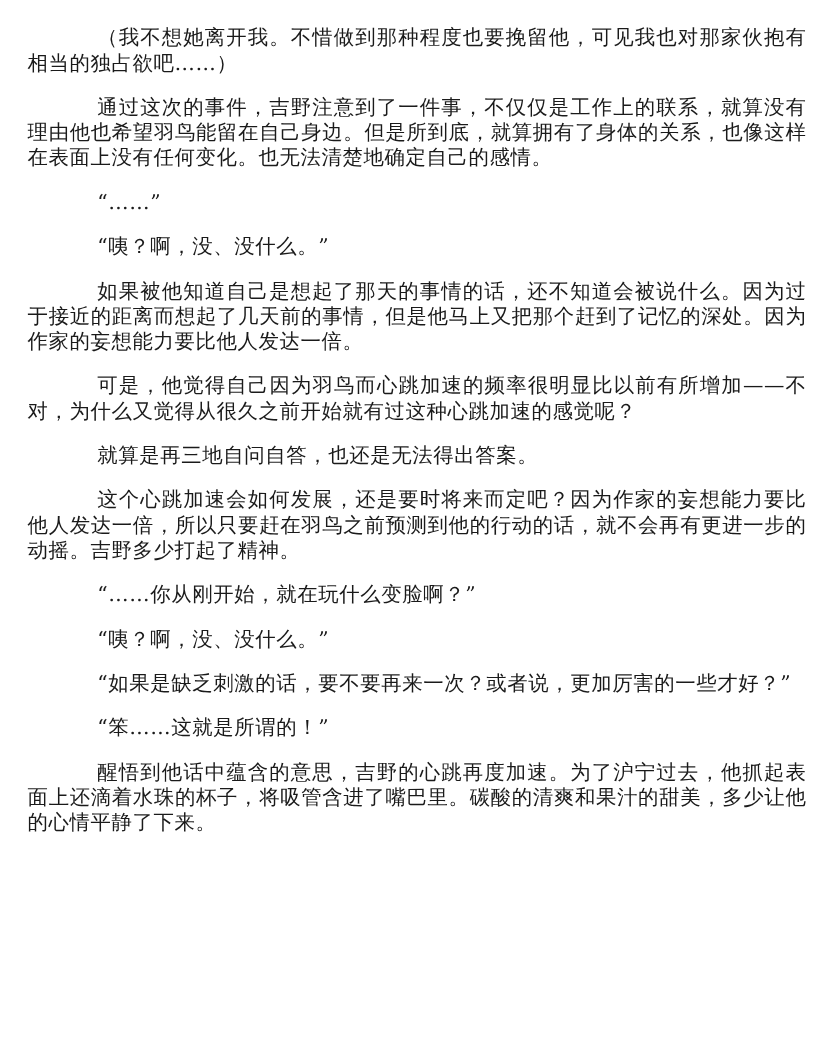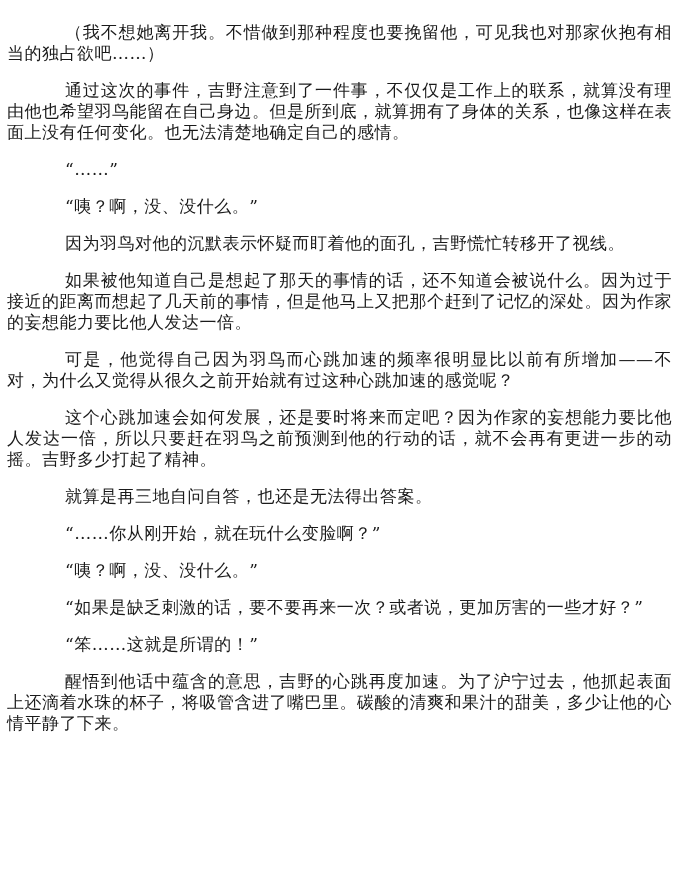--- a/index.html
+++ b/index.html
@@ -13,43 +13,42 @@
     height: 880px;
     background: #ffffff;
     box-sizing: border-box;
     padding: 22px 8px 0 7px;
     overflow: hidden;
   }
   .content {
     width: 100%;
   }
   .para {
-    margin: 0 0 16px 0;
+    margin: 0 0 16px 16px;
     font-family: "DejaVu Serif", "Liberation Serif", serif;
     font-size: 17px;
     line-height: 21px;
     color: #1a1a1a;
     text-indent: 58px;
     text-align: justify;
     letter-spacing: 0.5px;
   }
 </style>
 </head>
 <body>
 
 <div class="page" style="background: rgb(255, 255, 255);">
   <div class="content">
       <p class="para">（我不想她离开我。不惜做到那种程度也要挽留他，可见我也对那家伙抱有相当的独占欲吧……）</p>
       <p class="para">通过这次的事件，吉野注意到了一件事，不仅仅是工作上的联系，就算没有理由他也希望羽鸟能留在自己身边。但是所到底，就算拥有了身体的关系，也像这样在表面上没有任何变化。也无法清楚地确定自己的感情。</p>
       <p class="para">“……”</p>
       <p class="para">“咦？啊，没、没什么。”</p>
-      <p class="para">因为羽鸟对他的沉默表示怀疑而盯着他的面孔，吉野慌忙转移开了视线。</p>
       <p class="para">如果被他知道自己是想起了那天的事情的话，还不知道会被说什么。因为过于接近的距离而想起了几天前的事情，但是他马上又把那个赶到了记忆的深处。因为作家的妄想能力要比他人发达一倍。</p>
       <p class="para">可是，他觉得自己因为羽鸟而心跳加速的频率很明显比以前有所增加——不对，为什么又觉得从很久之前开始就有过这种心跳加速的感觉呢？</p>
+      <p class="para">就算是再三地自问自答，也还是无法得出答案。</p>
       <p class="para">这个心跳加速会如何发展，还是要时将来而定吧？因为作家的妄想能力要比他人发达一倍，所以只要赶在羽鸟之前预测到他的行动的话，就不会再有更进一步的动摇。吉野多少打起了精神。</p>
-      <p class="para">就算是再三地自问自答，也还是无法得出答案。</p>
       <p class="para">“……你从刚开始，就在玩什么变脸啊？”</p>
       <p class="para">“咦？啊，没、没什么。”</p>
       <p class="para">“如果是缺乏刺激的话，要不要再来一次？或者说，更加厉害的一些才好？”</p>
       <p class="para">“笨……这就是所谓的！”</p>
       <p class="para">醒悟到他话中蕴含的意思，吉野的心跳再度加速。为了沪宁过去，他抓起表面上还滴着水珠的杯子，将吸管含进了嘴巴里。碳酸的清爽和果汁的甜美，多少让他的心情平静了下来。</p>
     </div>
 </div>
 
 </body></html>

